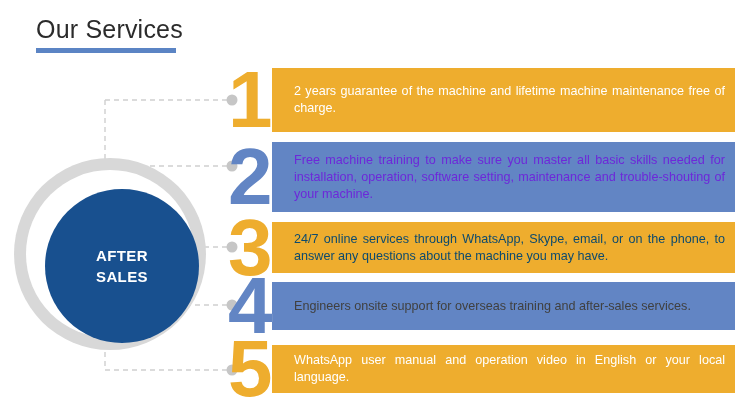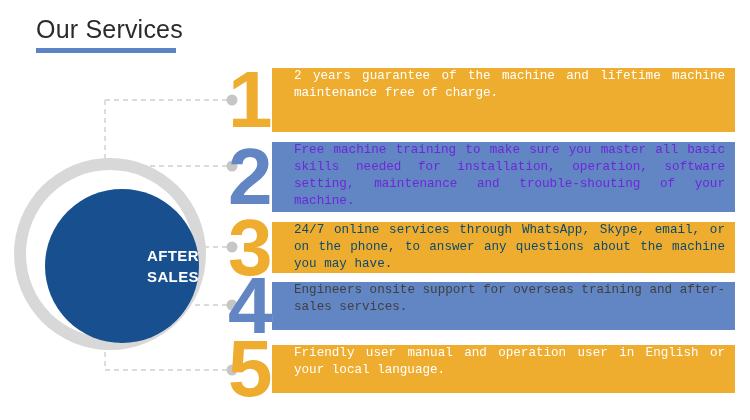--- a/index.html
+++ b/index.html
@@ -30,38 +30,38 @@
     position:absolute;left:14px;top:158px;width:192px;height:192px;
     border-radius:50%;background:#d8d8d8;
   }
   #badge-gap{
     position:absolute;left:12px;top:12px;width:168px;height:168px;
     border-radius:50%;background:#ffffff;
   }
   #badge-core{
     position:absolute;left:19px;top:19px;width:154px;height:154px;
     border-radius:50%;background:#18508f;
-    display:flex;flex-direction:column;align-items:flex-end;justify-content:center;
+    display:flex;flex-direction:column;align-items:center;justify-content:center;
   }
   #badge-core div{
     color:#ffffff;font-size:15px;font-weight:bold;line-height:21px;
     letter-spacing:.4px;text-align:center;
   }
 
   
   .row{position:absolute;left:272px;width:463px;}
   .bar{
     position:absolute;left:0;top:0;width:100%;height:100%;
   }
   .bar.orange{background:#eead2e;}
   .bar.blue{background:#6285c4;}
 
   .row-text{
     position:absolute;left:22px;right:10px;top:0;bottom:0;
-    display:flex;align-items:flex-start;font-family:Liberation Mono, monospace;
+    display:flex;align-items:center;
   }
   .row-text span{
     color:#ffffff;font-size:12.6px;line-height:17px;
     text-align:justify;text-justify:inter-word;
     display:block;width:100%;
   }
 
   
   .num-wrap{
     position:absolute;left:-44px;top:50%;transform:translateY(-50%);
@@ -160,17 +160,17 @@
     </div>
   </div>
 
   <div class="row" id="row-4" style="top:345px;height:48px;">
     <div class="bar orange" style="background: rgb(238, 173, 46);"></div>
     <div class="num-wrap orange">
       <div class="glyph outer" style="color: rgb(238, 173, 46);">5</div>
       <div class="glyph inner" style="color: rgb(255, 255, 255);">5</div>
     </div>
     <div class="row-text">
-      <span style="color: rgb(255, 255, 255);">Friendly user manual and operation user in English or your local language.</span>
+      <span style="color: rgb(255, 255, 255);">WhatsApp user manual and operation video in English or your local language.</span>
     </div>
   </div>
 
 </div>
 
 </body></html>

